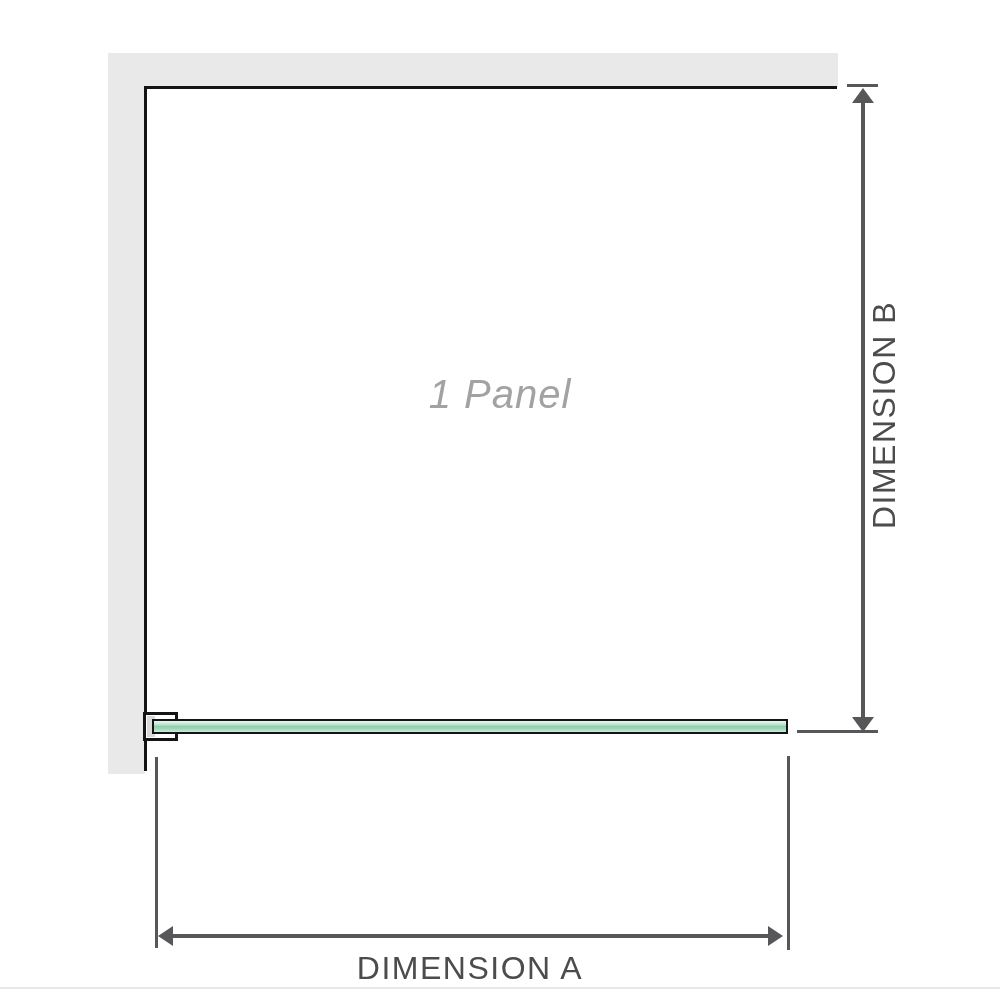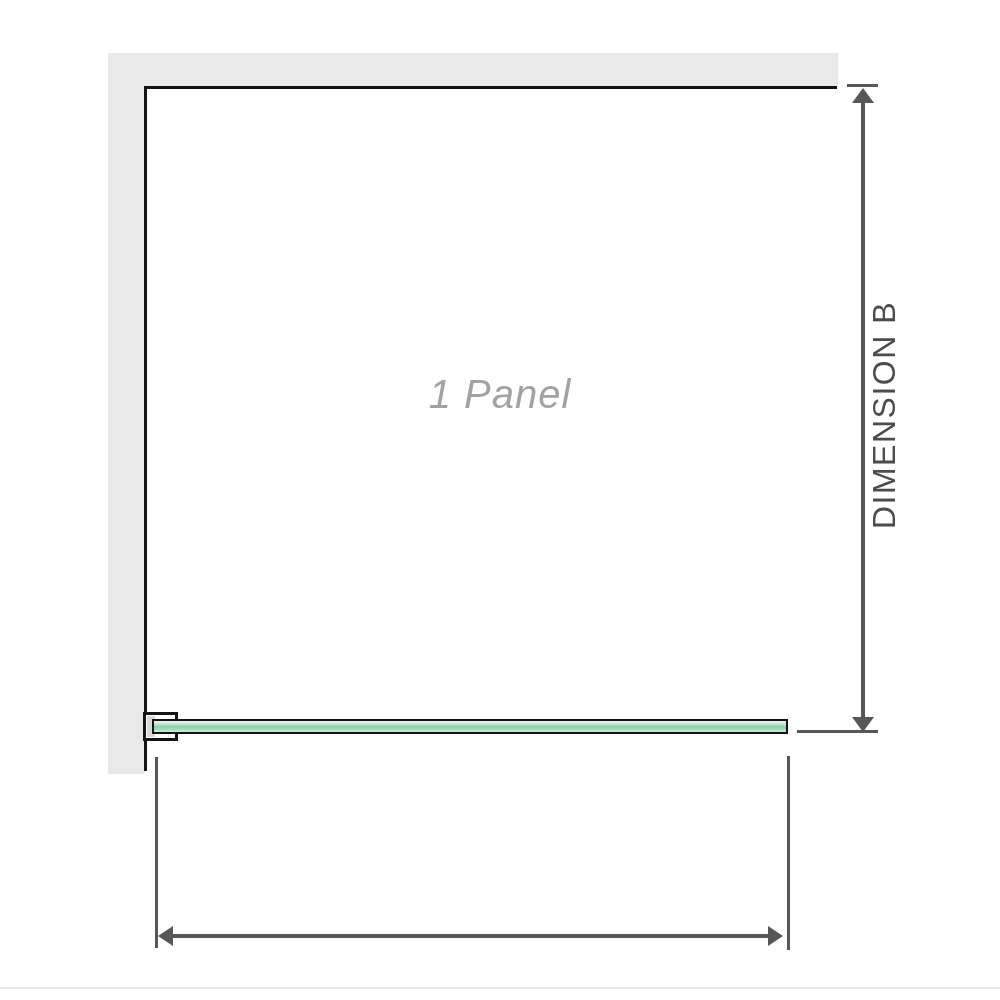--- a/index.html
+++ b/index.html
@@ -123,16 +123,17 @@
   <div class="abs dim dimb-line"></div>
   <div class="abs arrow arrow-up"></div>
   <div class="abs arrow arrow-down"></div>
   <div class="abs dimb-label">DIMENSION B</div>
 
   <div class="abs dim dima-ext-left"></div>
   <div class="abs dim dima-ext-right"></div>
   <div class="abs dim dima-line"></div>
   <div class="abs arrow arrow-left"></div>
   <div class="abs arrow arrow-right"></div>
+  <div class="abs dima-label">DIMENSION A</div>
 
   <div class="abs footer-rule"></div>
 
 </div>
 
 </body></html>

